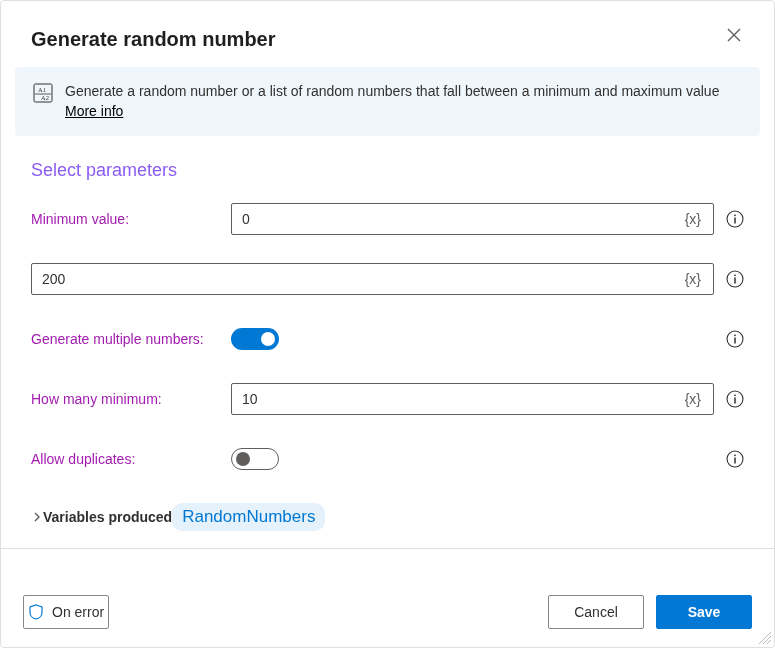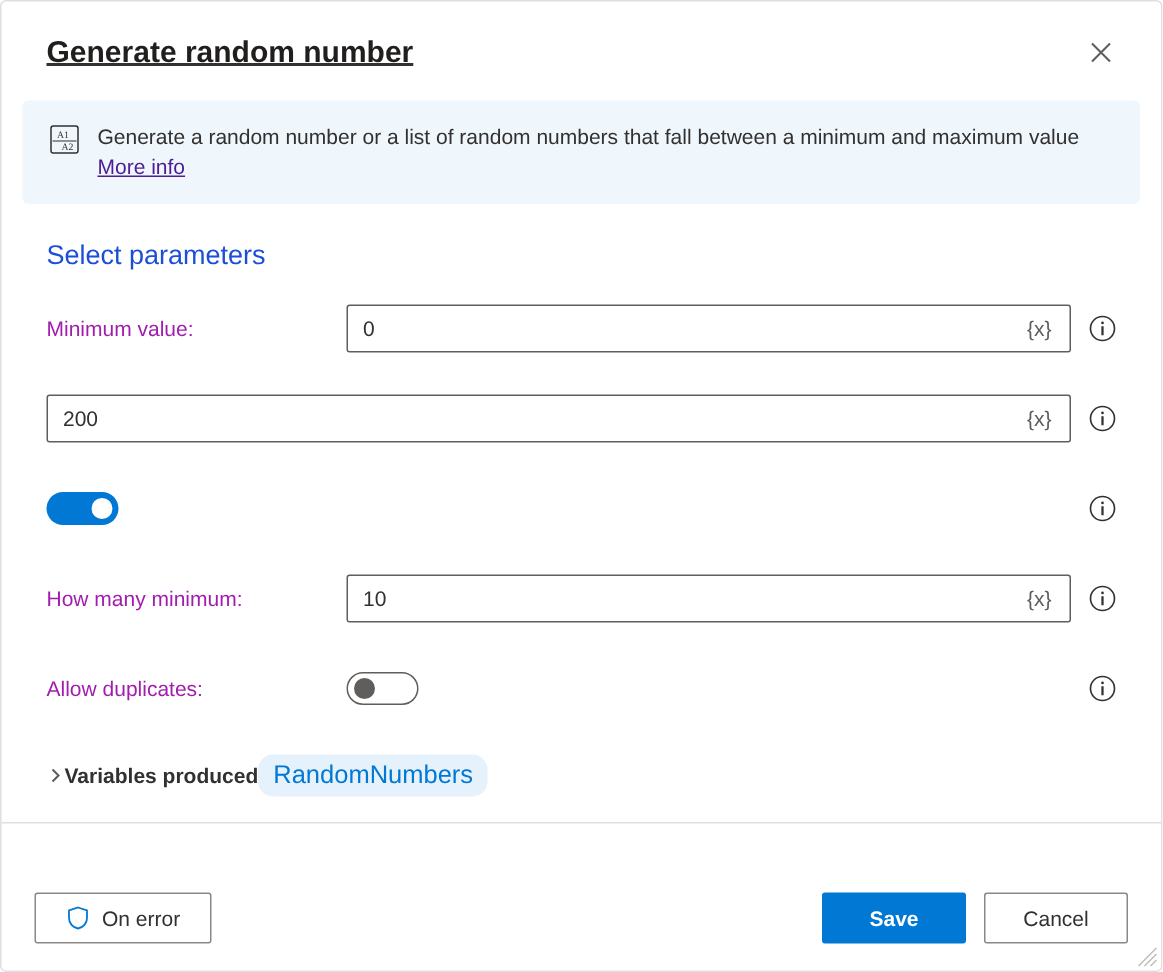--- a/index.html
+++ b/index.html
@@ -16,24 +16,23 @@
       width: 100%;
       height: 100%;
       border: 1px solid #e1dfdd;
       border-radius: 4px;
       display: flex;
       flex-direction: column;
       position: relative;
     }
     .header {
       display: flex;
-      align-items: center;
+      align-items: flex-end;
       justify-content: space-between;
       padding: 18px 24px 16px 30px;
-      text-decoration: underline;
     }
     .title {
       font-size: 20px;
       font-weight: 600;
       color: #201f1e;
     }
     .close-btn {
       width: 32px;
       height: 32px;
       display: flex;
@@ -56,34 +55,34 @@
       width: 20px;
       height: 20px;
       flex-shrink: 0;
       margin-top: 2px;
     }
     .info-banner-text {
       color: #323130;
       line-height: 1.45;
     }
     .more-info-link {
-      color: #4c1d95;
+      color: #000000;
       text-decoration: underline;
       cursor: pointer;
       margin-top: 42px;
     }
     .body {
       padding: 24px 30px 10px 30px;
       flex: 1;
       overflow: auto;
     }
     .section-title {
       font-size: 18px;
       font-weight: 400;
-      color: #1d4ed8;
+      color: #8b5cf6;
       margin-bottom: 22px;
     }
     .param-row {
       display: flex;
       align-items: center;
       margin-bottom: 28px;
       min-height: 32px;
     }
     .param-label {
       width: 200px;
@@ -172,21 +171,21 @@
     
     .footer {
       border-top: 1px solid #e1dfdd;
       padding: 18px 22px;
       display: flex;
       align-items: center;
       justify-content: space-between;
     }
     .btn {
       height: 34px;
-      padding: 0 20px;
+      padding: 0 4px;
       border-radius: 2px;
       font-size: 14px;
       cursor: pointer;
       display: inline-flex;
       align-items: center;
       justify-content: center;
       gap: 8px;
       font-family: inherit;
       margin-top: 28px;
     }
@@ -278,20 +277,21 @@
           <svg viewBox="0 0 18 18">
               <circle cx="9" cy="9" r="8" fill="none" stroke="currentColor" stroke-width="1.1"></circle>
               <circle cx="9" cy="5.3" r="0.9" fill="currentColor"></circle>
               <rect x="8.25" y="7.5" width="1.5" height="6" fill="currentColor"></rect>
             </svg>
         </span>
       </div>
     </div>
 
     <div class="param-row">
+      <div class="param-label">Generate multiple numbers:</div>
       <div class="param-control">
         <div class="toggle on">
           <div class="knob"></div>
         </div>
         <div style="flex:1"></div>
         <span class="info-icon">
           <svg viewBox="0 0 18 18">
               <circle cx="9" cy="9" r="8" fill="none" stroke="currentColor" stroke-width="1.1"></circle>
               <circle cx="9" cy="5.3" r="0.9" fill="currentColor"></circle>
               <rect x="8.25" y="7.5" width="1.5" height="6" fill="currentColor"></rect>
@@ -348,22 +348,22 @@
   <div class="footer">
     <button class="btn btn-default">
       <span class="shield-icon">
         <svg viewBox="0 0 16 16">
             <path d="M8 1 L14 3 V8 C14 11.5 11.5 14.5 8 15 C4.5 14.5 2 11.5 2 8 V3 Z" fill="none" stroke="currentColor" stroke-width="1.2"></path>
           </svg>
       </span>
       <span>On error</span>
     </button>
     <div class="footer-right">
+      <button class="btn btn-cancel">Cancel</button>
       <button class="btn btn-primary">Save</button>
-      <button class="btn btn-cancel">Cancel</button>
     </div>
   </div>
 
   <span class="resize-grip">
     <svg viewBox="0 0 14 14">
         <path d="M13 9 L9 13 M13 5 L5 13 M13 1 L1 13" stroke="currentColor" stroke-width="1" opacity="0.55"></path>
       </svg>
   </span>
 </div>
 

